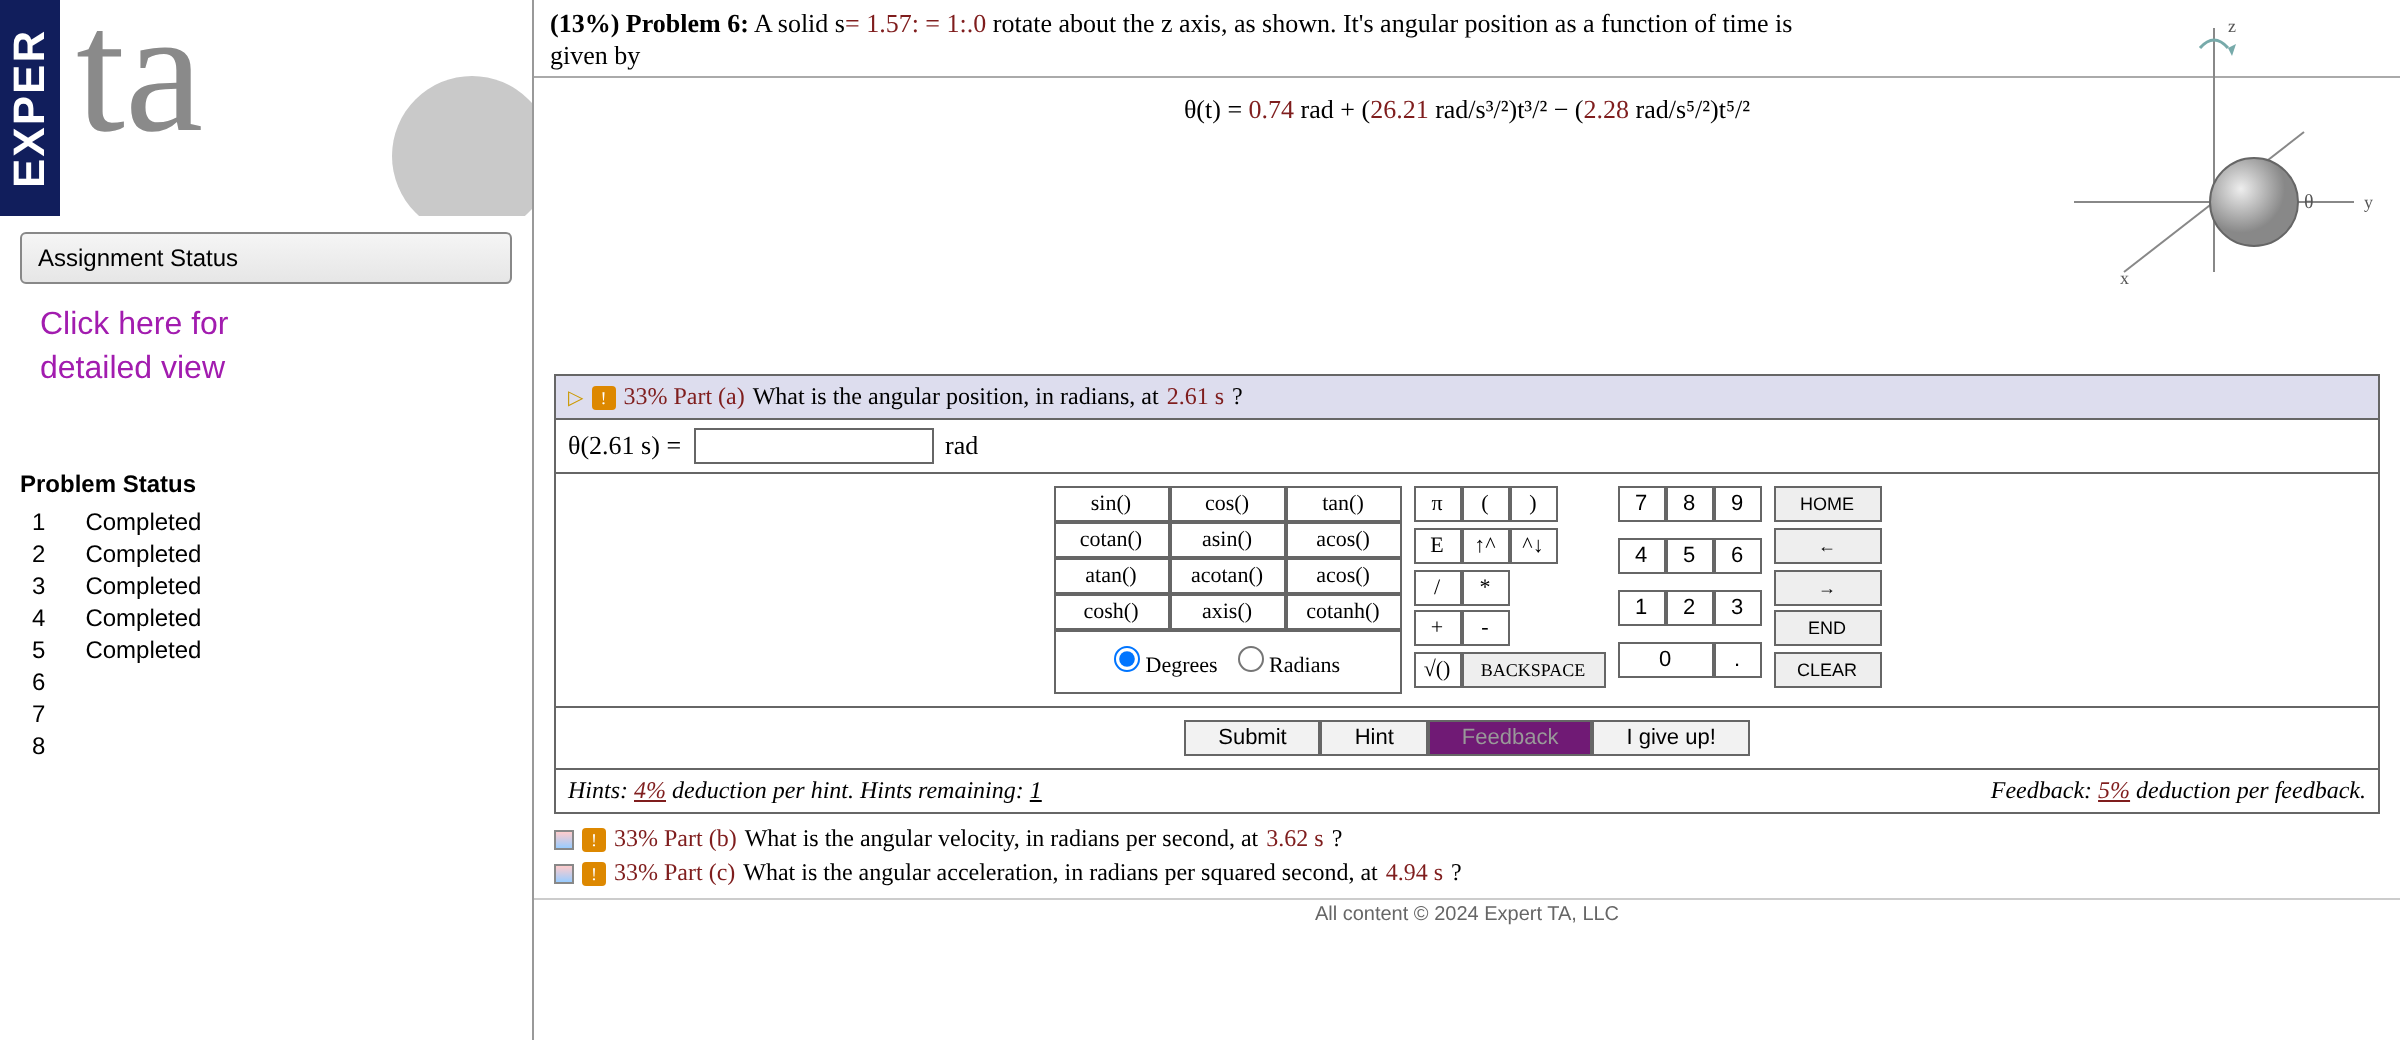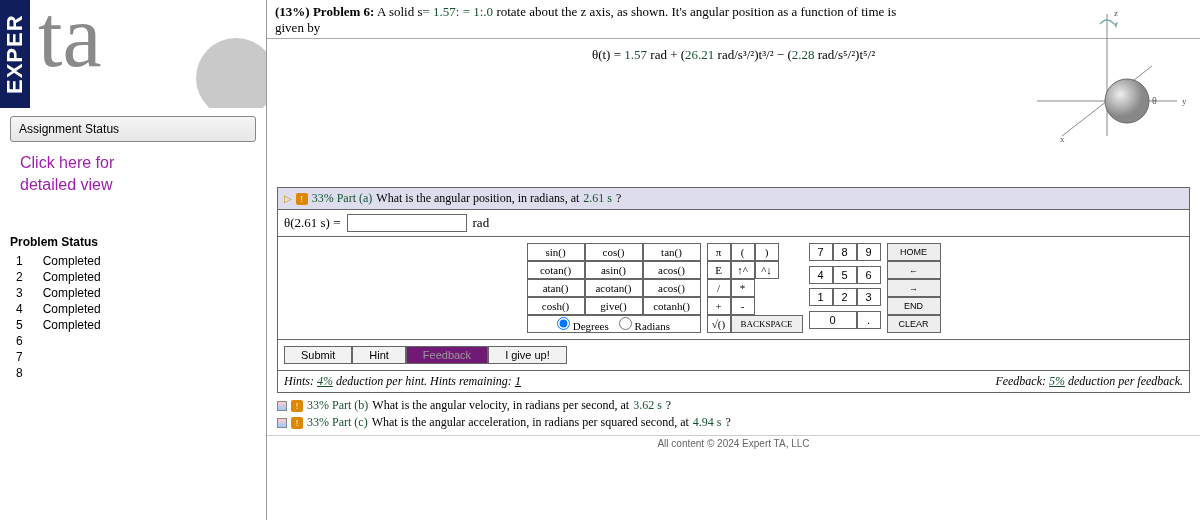--- a/index.html
+++ b/index.html
@@ -14,41 +14,41 @@
 .assign-status { margin: 8px 10px 0 10px; border: 1px solid #888; border-radius: 3px; background: linear-gradient(#f5f5f5,#e6e6e6); padding: 5px 8px; font-family: Arial, sans-serif; font-size: 12px; }
 .detail-link { margin: 10px 10px 0 20px; color: #a21caf; font-family: Arial, sans-serif; font-size: 16px; line-height: 1.4; cursor: pointer; }
 .prob-status { margin: 20px 0 0 10px; }
 .prob-status-h { font-weight: bold; font-family: Arial, sans-serif; font-size: 12px; padding: 2px 0; margin-top: 16px; }
 .prob-table { border-collapse: collapse; margin-top: 2px; }
 .prob-table td { padding: 1px 14px 1px 6px; font-family: Arial, sans-serif; font-size: 12px; }
 .main { flex: 1; display: flex; flex-direction: column; position: relative; }
 .prob-head { padding: 4px 10px 2px 8px; border-bottom: 1px solid #aaa; font-size: 13px; }
 .prob-head .bold { font-weight: bold; }
 .eq-area { text-align: center; padding: 8px 0 4px 0; font-size: 13px; }
-.red { color: #14532d; }
+.red { color: #7f1d1d; }
 .diagram { position: absolute; right: 8px; top: 6px; width: 170px; height: 140px; }
 .part-wrap { margin: 120px 10px 0 10px; }
 .part-header { border: 1px solid #666; background: #dde; padding: 3px 6px; font-size: 12px; display: flex; align-items: center; gap: 4px; }
 .tri-icon { color: #c90; font-size: 10px; }
 .warn-icon { color: #fff; background: #d80; width: 12px; height: 12px; display: inline-flex; align-items: center; justify-content: center; font-size: 9px; border-radius: 2px; }
 .ans-row { border: 1px solid #666; border-top: none; padding: 4px 6px; display: flex; align-items: center; gap: 6px; font-size: 13px; }
 .ans-row input[type=text] { border: 1px solid #666; height: 18px; width: 120px; font-size: 12px; padding: 0 3px; }
 .calc-area { border: 1px solid #666; border-top: none; padding: 6px; display: flex; justify-content: center; }
 .calc-row { display: flex; gap: 6px; }
 .func-grid { display: grid; grid-template-columns: repeat(3, 58px); }
 .func-grid button { border: 1px solid #666; background: #fff; font-size: 11px; height: 18px; cursor: pointer; font-family: "Times New Roman", serif; }
-.deg-row { grid-column: 1 / span 3; display: flex; gap: 10px; justify-content: center; align-items: center; border: 1px solid #666; height: 18px; font-size: 11px; }
+.deg-row { grid-column: 1 / span 3; display: flex; gap: 10px; justify-content: center; align-items: center; border: 1px solid #666; height: 32px; font-size: 11px; }
 .sym-grid { display: grid; grid-template-columns: repeat(4, 24px); gap: 0; }
 .sym-grid button { border: 1px solid #666; background: #fff; font-size: 11px; height: 18px; cursor: pointer; font-family: "Times New Roman", serif; }
 .num-grid { display: grid; grid-template-columns: repeat(3, 24px); }
 .num-grid button { border: 1px solid #666; background: #fff; font-size: 11px; height: 18px; cursor: pointer; }
 .num-grid .wide2 { grid-column: span 2; }
 .cmd-col { display: grid; grid-template-columns: 54px; }
 .cmd-col button { border: 1px solid #666; background: #eee; font-size: 9px; height: 18px; cursor: pointer; font-family: Arial, sans-serif; }
-.btn-row { display: flex; gap: 0; border: 1px solid #666; border-top: none; padding: 6px; }
+.btn-row { display: flex; gap: 0; justify-content: center; border: 1px solid #666; border-top: none; padding: 6px; }
 .btn-row button { border: 1px solid #666; background: #f2f2f2; font-size: 11px; padding: 2px 16px; cursor: pointer; font-family: Arial, sans-serif; }
 .btn-row button:disabled { color: #999; background: #701a75; cursor: default; }
 .hints-row { border: 1px solid #666; border-top: none; padding: 3px 6px; font-size: 12px; display: flex; justify-content: space-between; font-style: italic; }
 .ul { text-decoration: underline; }
 .next-parts { margin: 4px 10px 0 10px; font-size: 12px; }
 .next-parts .line { display: flex; align-items: center; gap: 4px; padding: 1px 0; }
 .sq-icon { width: 10px; height: 10px; border: 1px solid #888; background: linear-gradient(#fcc,#9cf); display: inline-block; }
 .footer { text-align: center; font-size: 10px; color: #666; font-family: Arial, sans-serif; margin-top: 4px; border-top: 1px solid #ccc; padding-top: 2px; }
 </style>
 </head>
@@ -105,21 +105,21 @@
   </div>
 
   <div class="main">
     <div class="prob-head">
       <span class="bold">(13%)</span>
       <span class="bold">Problem 6:</span>
       <span>A solid s</span><span class="red">= 1.57: = 1:.0</span><span> rotate about the z axis, as shown. It's angular position as a function of time is</span><br>
       <span>given by</span>
     </div>
     <div class="eq-area">
-      <span>θ(t) = </span><span class="red">1.57</span><span> rad + (</span><span class="red">26.21</span><span> rad/s³/²)t³/² − (</span><span class="red">2.28</span><span> rad/s⁵/²)t⁵/²</span>
+      <span>θ(t) = </span><span class="red">0.74</span><span> rad + (</span><span class="red">26.21</span><span> rad/s³/²)t³/² − (</span><span class="red">2.28</span><span> rad/s⁵/²)t⁵/²</span>
     </div>
 
     <svg class="diagram" viewBox="0 0 170 140">
       <line x1="85" y1="130" x2="85" y2="8" stroke="#888" stroke-width="1"></line>
       <line x1="15" y1="95" x2="155" y2="95" stroke="#888" stroke-width="1"></line>
       <line x1="40" y1="130" x2="130" y2="60" stroke="#888" stroke-width="1"></line>
       <path d="M 78 18 Q 85 10 92 18" fill="none" stroke="#7aa" stroke-width="1.5"></path>
       <polygon points="92,18 96,16 94,22" fill="#7aa"></polygon>
       <text x="92" y="10" font-size="9" fill="#555">z</text>
       <text x="160" y="98" font-size="9" fill="#555">y</text>
@@ -154,21 +154,21 @@
               <button>sin()</button>
               <button>cos()</button>
               <button>tan()</button>
               <button>cotan()</button>
               <button>asin()</button>
               <button>acos()</button>
               <button>atan()</button>
               <button>acotan()</button>
               <button>acos()</button>
               <button>cosh()</button>
-              <button>give()</button>
+              <button>axis()</button>
               <button>cotanh()</button>
               <div class="deg-row">
                 <label><input type="radio" name="ang" checked="" style=""> Degrees</label>
                 <label><input type="radio" name="ang" style=""> Radians</label>
               </div>
             </div>
           <div class="sym-grid" id="sym-grid">
               <button>π</button>
               <button>(</button>
               <button>)</button>

